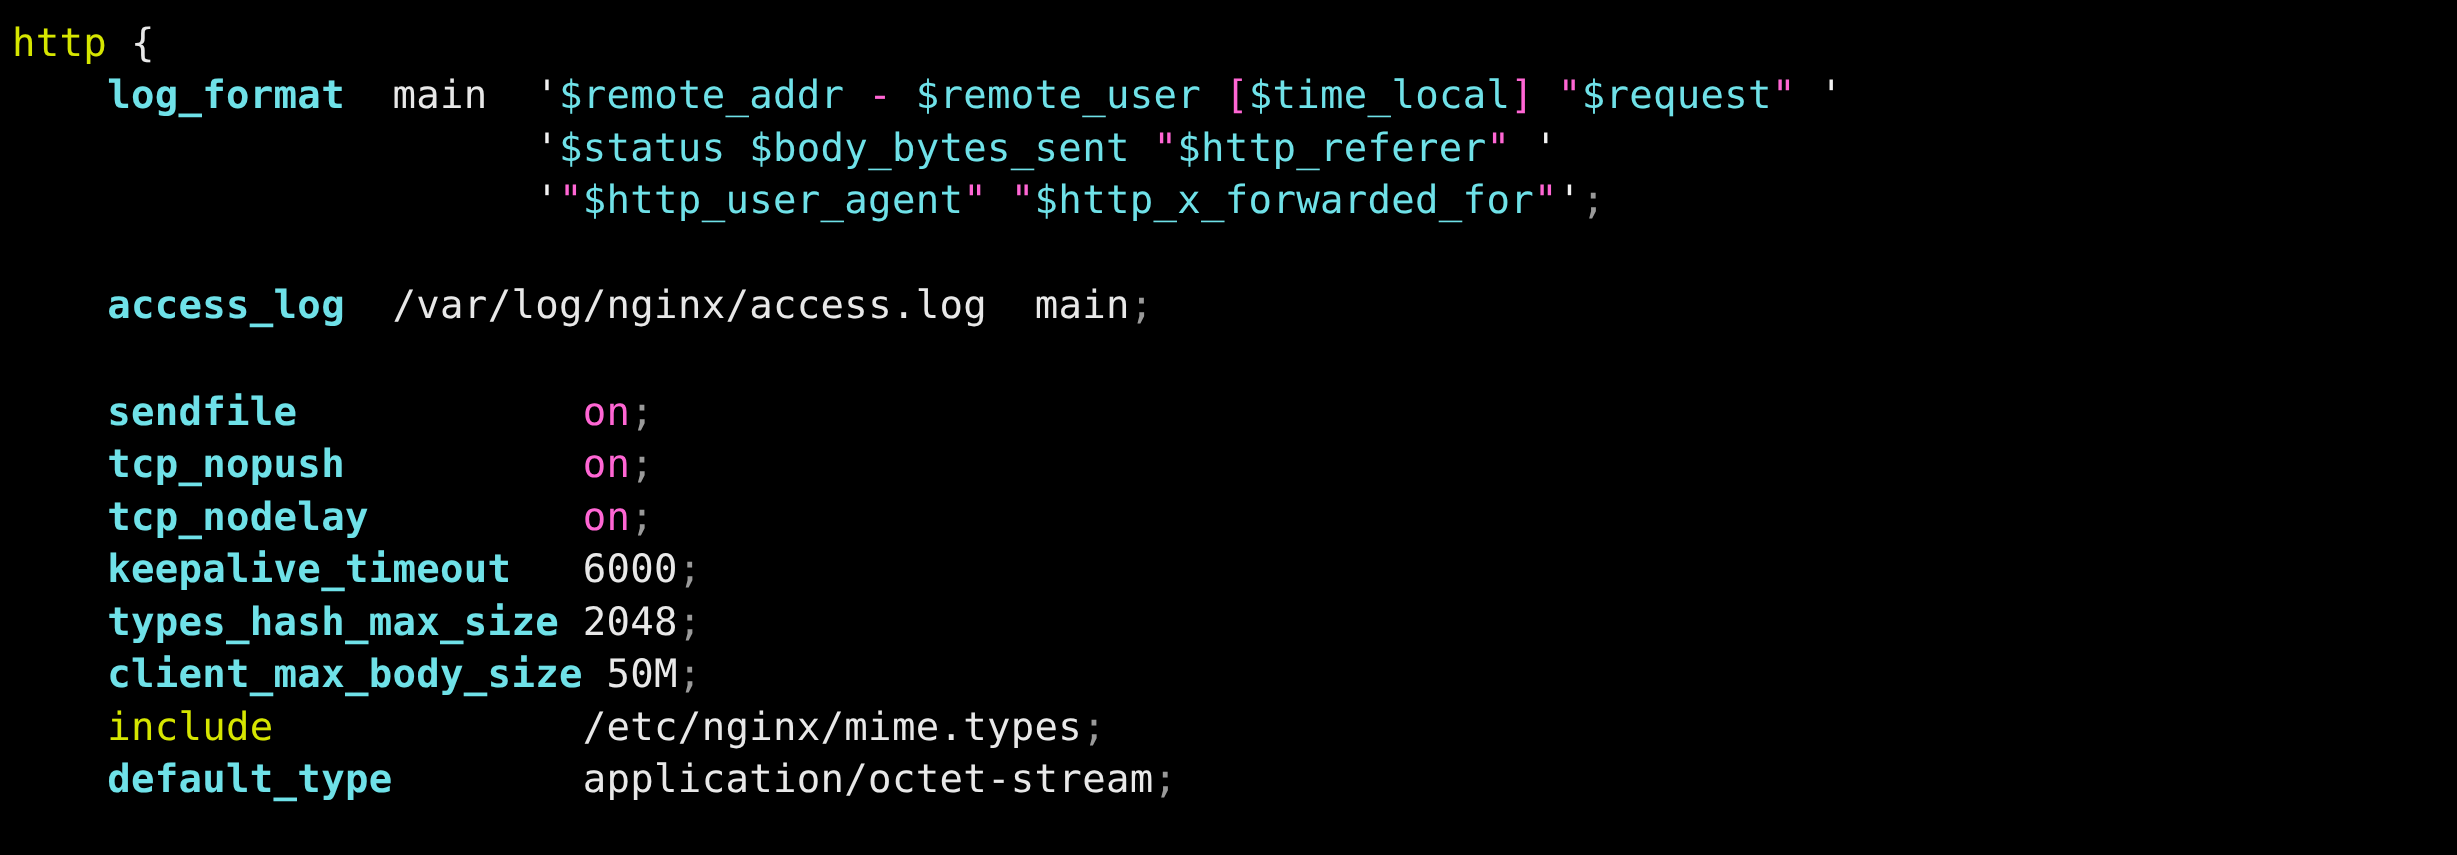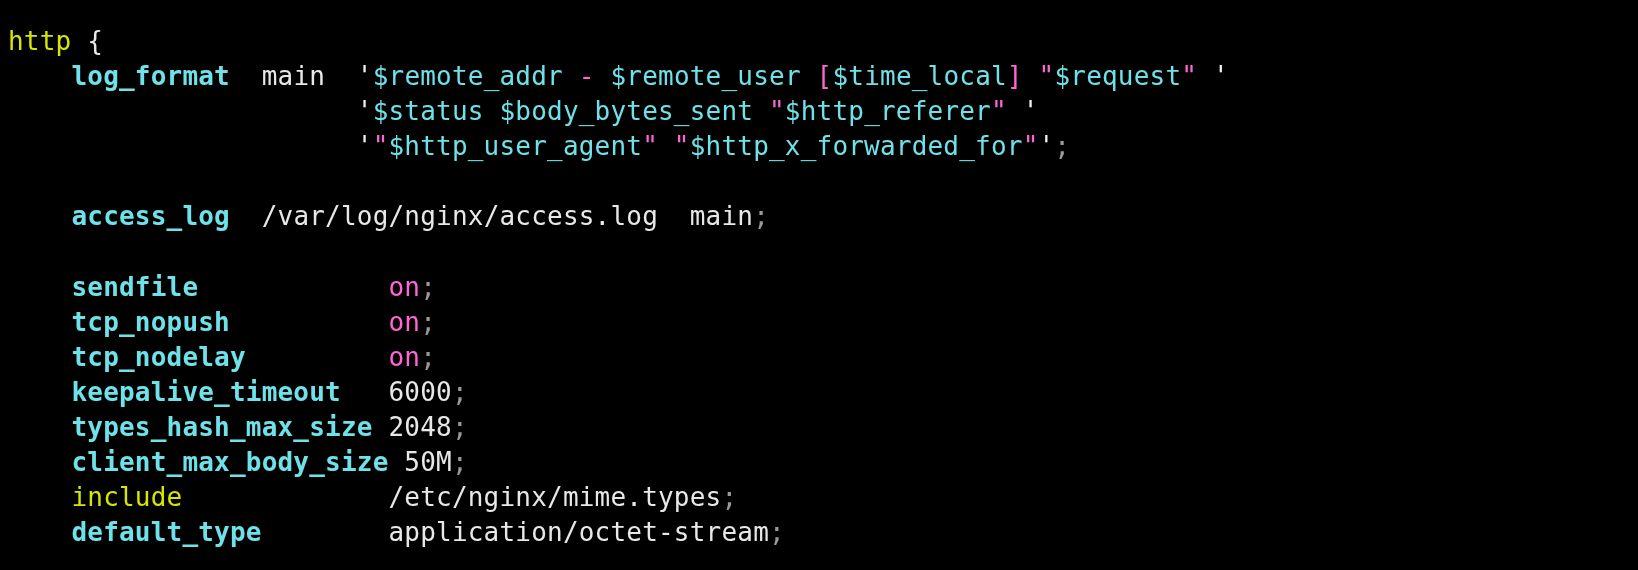--- a/index.html
+++ b/index.html
@@ -7,21 +7,21 @@
     padding: 0;
     background: #000000;
     color: #d8d8d8;
     font-family: "SF Mono", "Menlo", "Consolas", "DejaVu Sans Mono", monospace;
     font-size: 26px;
     line-height: 1.35;
     letter-spacing: 0.2px;
   }
   pre.code {
     margin: 0;
-    padding: 24px 8px 20px 8px;
+    padding: 12px 8px 20px 8px;
     white-space: pre;
     font-family: inherit;
   }
   .kw     { color: #d6e600; }    
   .dir    { color: #6fe1e8; font-weight: 600; }   
   .plain  { color: #e8e8e8; }    
   .punct  { color: #e8e8e8; }
   .semi   { color: #9a9a9a; }
   .squote { color: #f2f2f2; }    
   .strlit { color: #ff66d4; }    

